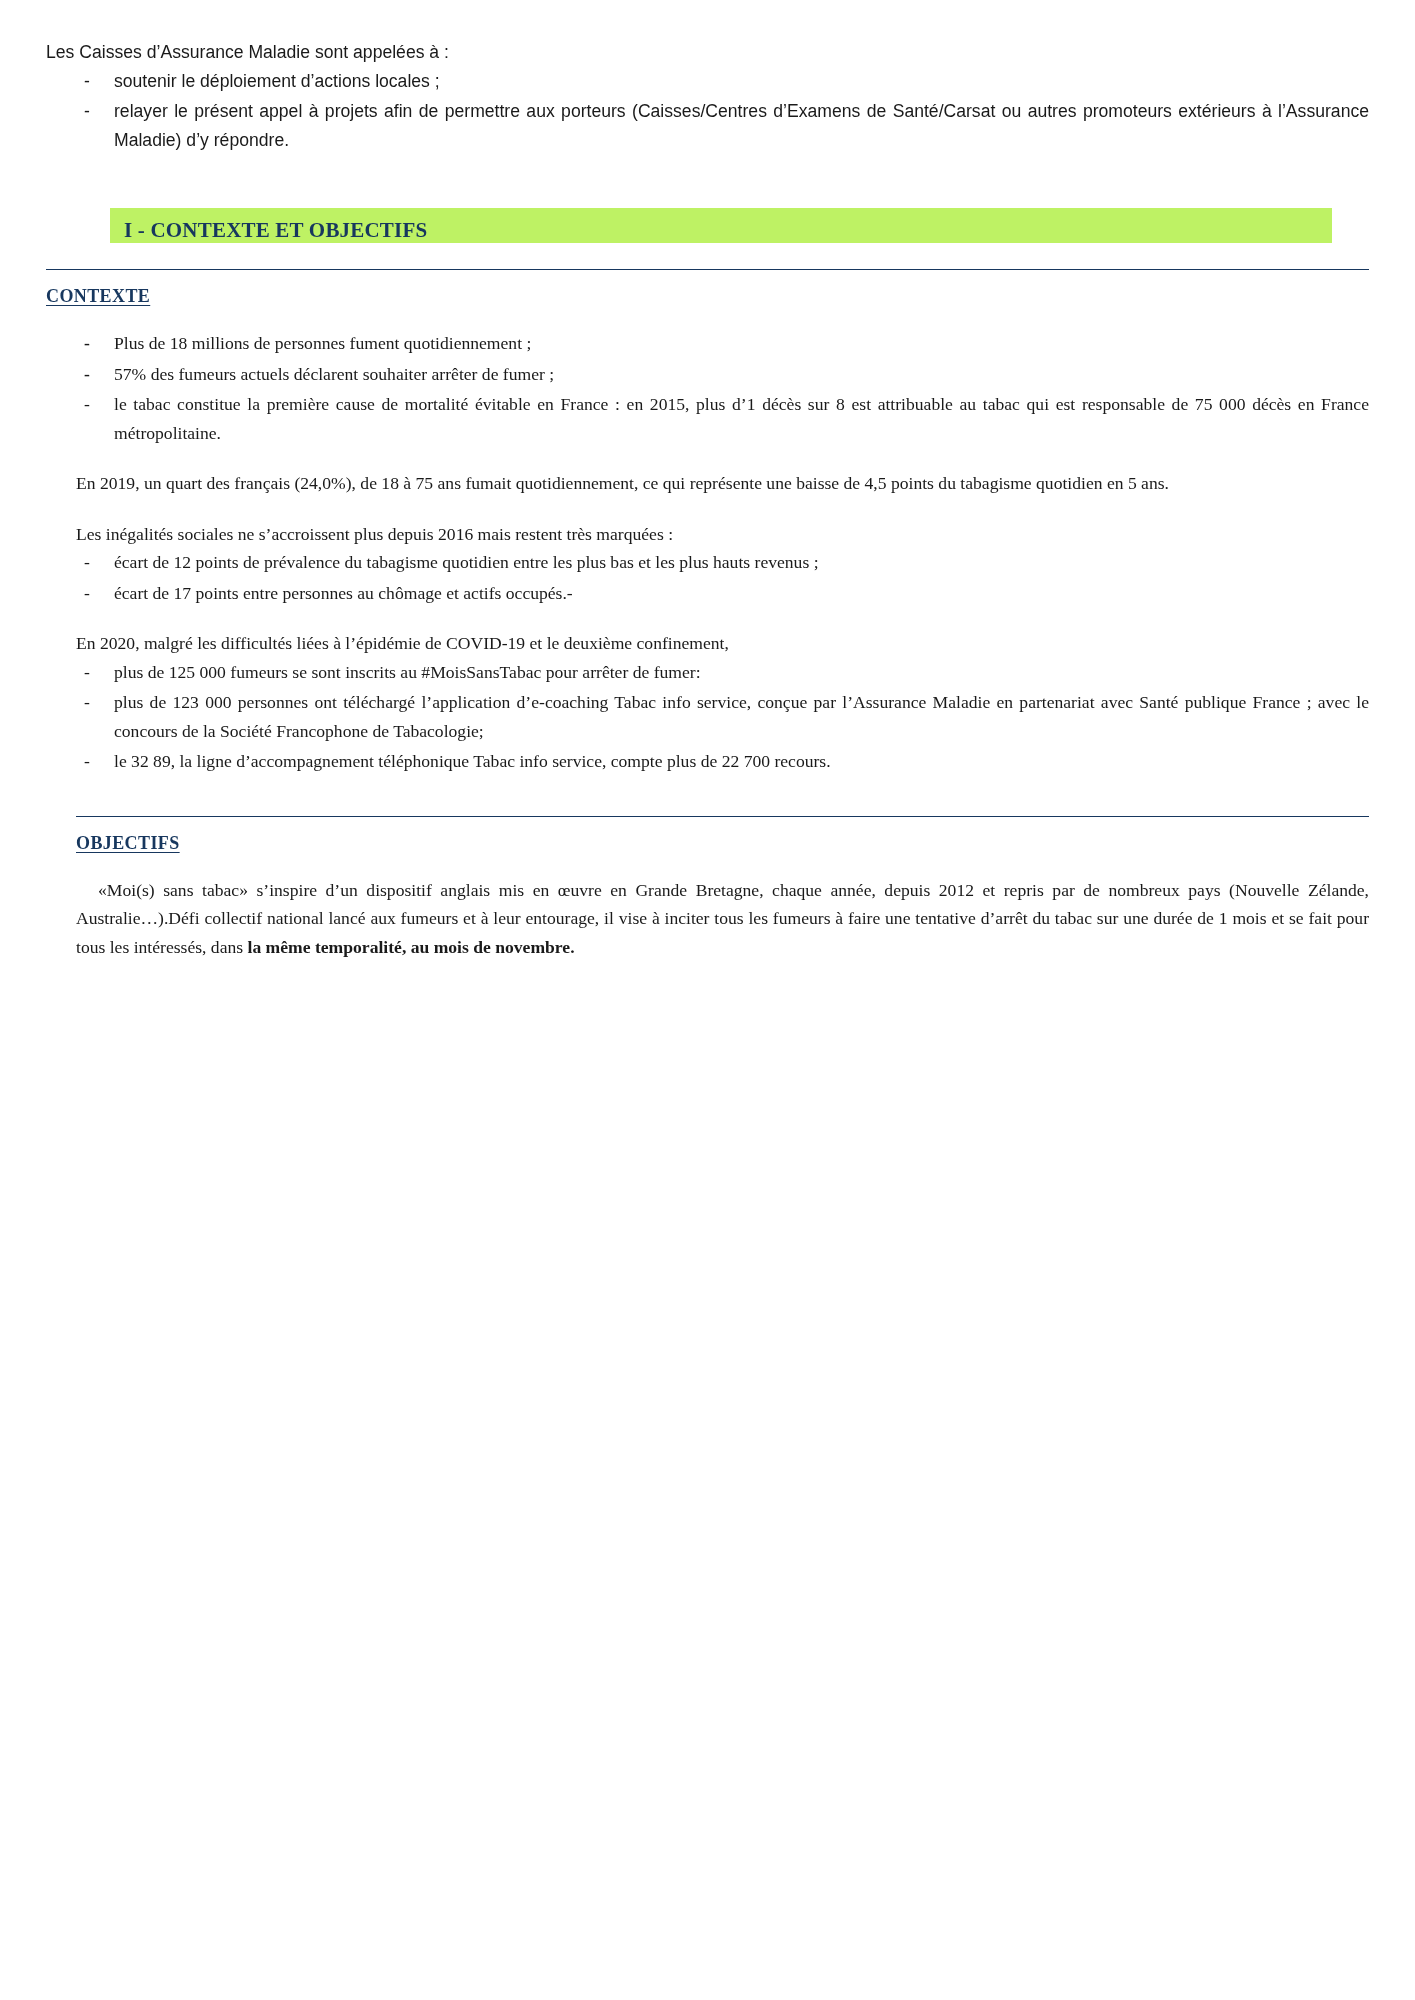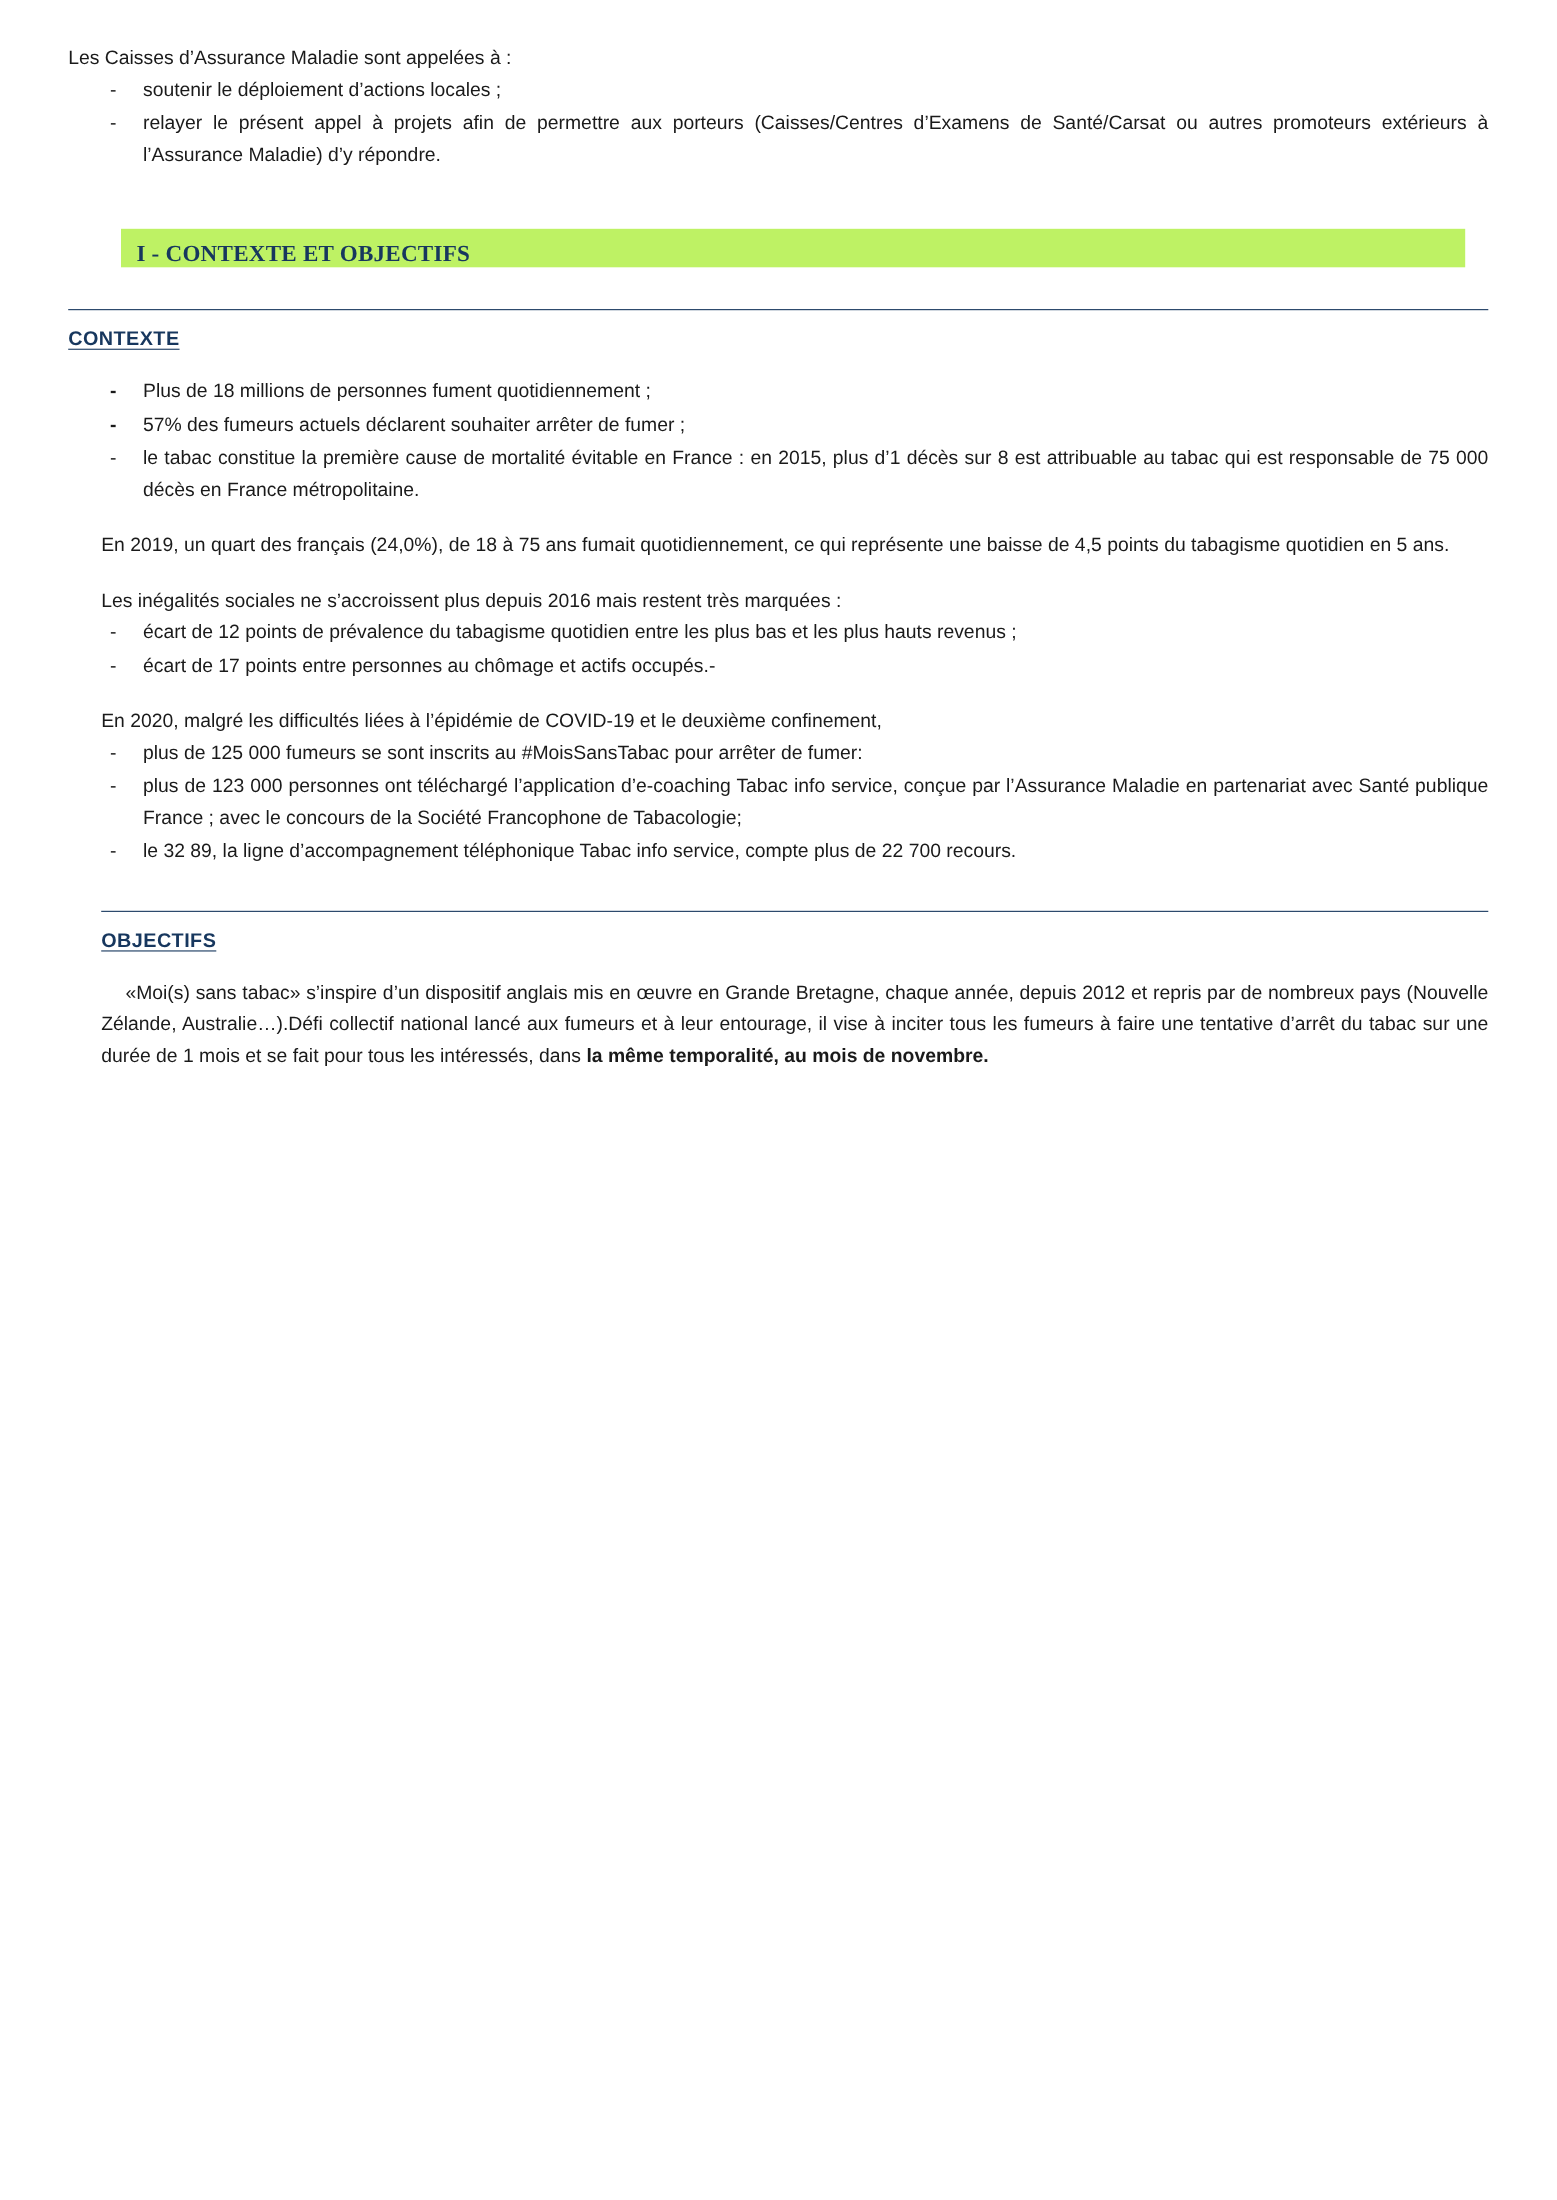--- a/index.html
+++ b/index.html
@@ -47,21 +47,21 @@
   .banner-line {
     color: #17375e;
     font-size: 19.5px;
     font-weight: 700;
     letter-spacing: 0.2px;
     line-height: 1.55;
     font-family: "Liberation Sans", sans-serif;
   }
   
   .content {
-    margin: 0 62px;
+    margin: 0 46px;
     padding-top: 38px;
   }
   p.para {
     font-size: 17.6px;
     line-height: 1.62;
     color: #1a1a1a;
     margin: 0 0 0 0;
     text-align: justify;
   }
   .intro-para {
@@ -142,21 +142,21 @@
     <ul class="dash-list indent-1">
       <li><span class="dash">-</span><span>soutenir le déploiement d’actions locales ;</span></li>
       <li><span class="dash">-</span><span>relayer le présent appel à projets afin de permettre aux porteurs (Caisses/Centres d’Examens de Santé/Carsat ou autres promoteurs extérieurs à l’Assurance Maladie) d’y répondre.</span></li>
     </ul>
   </div>
 
   <div class="section-bar">
     <span class="section-bar-text">I - CONTEXTE ET OBJECTIFS</span>
   </div>
 
-  <div class="content" style="padding-top:12px;">
+  <div class="content" style="padding-top:0;font-family:Liberation Serif, serif;">
     <hr class="rule">
     <div class="subhead">CONTEXTE</div>
 
     <div class="block">
       <ul class="dash-list indent-1 bold-dash">
         <li><span class="dash">-</span><span>Plus de 18 millions de personnes fument quotidiennement ;</span></li>
         <li><span class="dash">-</span><span>57% des fumeurs actuels déclarent souhaiter arrêter de fumer ;</span></li>
         <li><span class="dash" style="font-weight:400">-</span><span>le tabac constitue la première cause de mortalité évitable en France : en 2015, plus d’1 décès sur 8 est attribuable au tabac qui est responsable de 75 000 décès en France métropolitaine.</span></li>
       </ul>
     </div>

